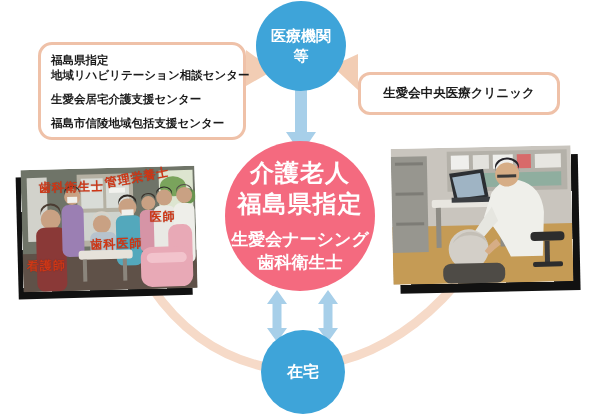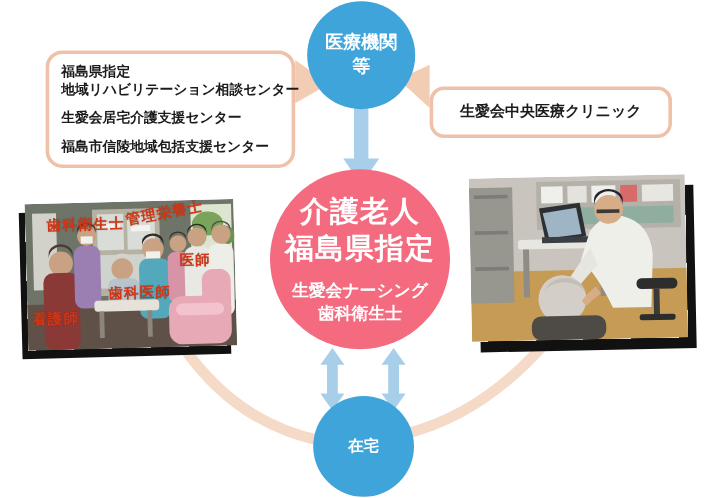--- a/index.html
+++ b/index.html
@@ -22,22 +22,22 @@
     display:flex;align-items:center;justify-content:center;font-size:12.5px;white-space:nowrap;}
   
   .node-circle{
     position:absolute;border-radius:50%;display:flex;flex-direction:column;
     align-items:center;justify-content:center;color:#ffffff;font-weight:bold;
     text-align:center;z-index:4;
   }
   #top-circle{left:256px;top:1px;width:90px;height:90px;background:#3ea4d9;font-size:15px;line-height:1.35;}
   #center-circle{left:225px;top:141px;width:150px;height:150px;background:#f46a7f;}
   #center-circle .title{font-size:24px;line-height:1.3;letter-spacing:1px;}
-  #center-circle .subtitle{font-size:14px;line-height:1.35;margin-top:10px;}
-  #bottom-circle{left:261px;top:330px;width:84px;height:84px;background:#3ea4d9;font-size:13px;line-height:1.4;}
+  #center-circle .subtitle{font-size:17px;line-height:1.35;margin-top:10px;}
+  #bottom-circle{left:261px;top:330px;width:84px;height:84px;background:#3ea4d9;font-size:16px;line-height:1.4;}
   
   .photo{position:absolute;z-index:2;}
   #left-photo{left:22px;top:168px;width:174px;height:122px;transform:rotate(-1.5deg);
     box-shadow:-5px 7px 0 #111111;}
   #right-photo{left:392px;top:147px;width:180px;height:136px;transform:rotate(-1.2deg);
     box-shadow:7px 9px 0 #111111;}
   .photo svg{display:block;}
   .photo-label{
     position:absolute;color:#cf3716;font-weight:bold;font-size:12px;
     letter-spacing:1px;white-space:nowrap;z-index:5;text-shadow:0 0 1px rgba(60,10,0,.35);

